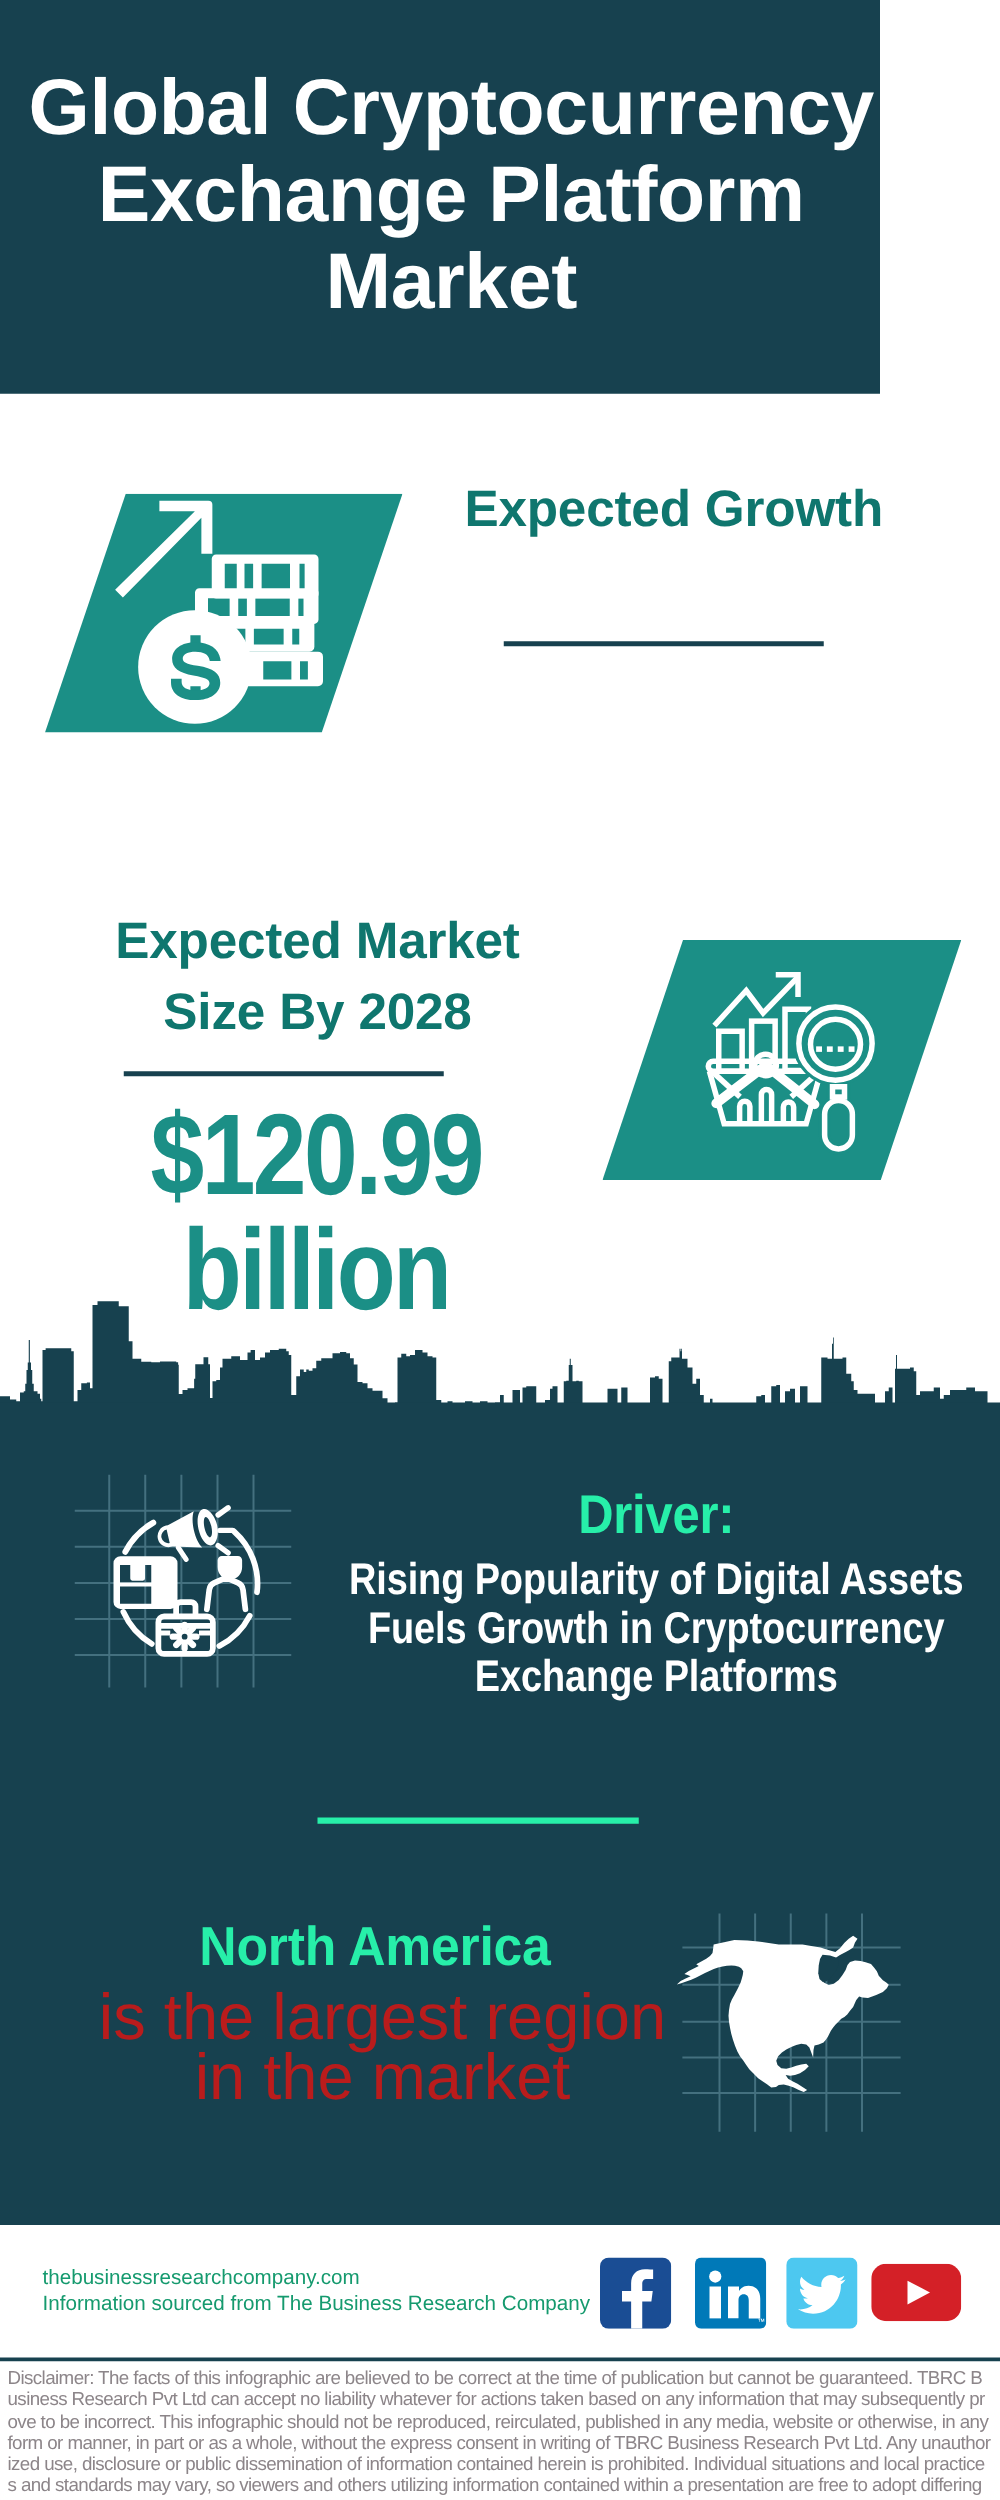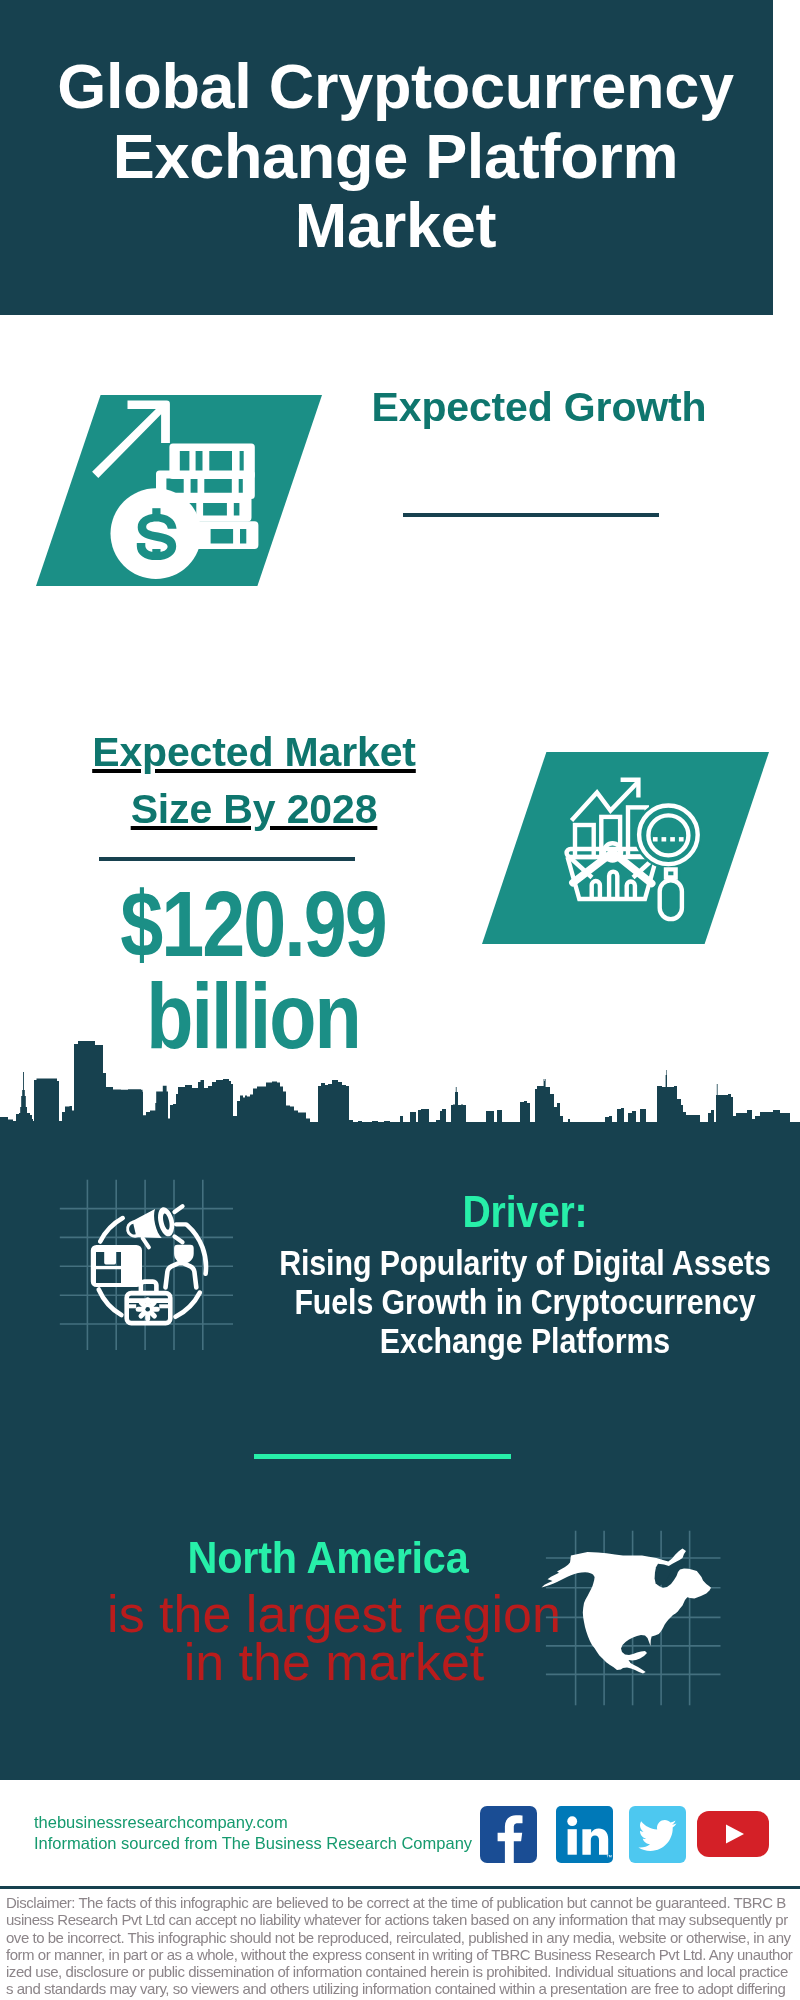--- a/index.html
+++ b/index.html
@@ -2,55 +2,55 @@
 <html><head>
 <meta charset="utf-8">
 <title>Global Cryptocurrency Exchange Platform Market</title>
 <style>
   html,body{margin:0;padding:0;}
   body{width:800px;height:2000px;background:#ffffff;font-family:"Liberation Sans",sans-serif;overflow:hidden;
        -webkit-font-smoothing:antialiased;}
   .page{position:relative;width:800px;height:2000px;overflow:hidden;}
 
   
-  .header{position:absolute;left:0;top:0;width:773px;height:315px;background:#17414f;}
+  .header{position:absolute;left:0;top:0;width:704px;height:315px;background:#17414f;}
   .header h1{margin:0;color:#ffffff;font-weight:bold;font-size:63px;line-height:69.5px;
              text-align:center;padding:52px 0 0 18px;letter-spacing:-0.3px;}
 
   
   .stat{position:absolute;}
   .stat .label{color:#0f766e;font-weight:bold;font-size:41px;line-height:57px;text-align:center;letter-spacing:-0.15px;}
   .stat .rule{position:absolute;height:4px;background:#17414f;}
   .stat .value{position:absolute;color:#1b8f86;font-weight:bold;font-size:92px;line-height:92px;text-align:center;letter-spacing:-2.4px;white-space:nowrap;}
 
   .stat1{left:339px;top:379px;width:400px;}
   .stat1 .rule{left:64px;top:134px;width:256px;}
   .stat1 .value{left:-18px;top:171px;width:400px;}
   
   .tile{position:absolute;}
 
   .tile1{left:36px;top:395px;width:286px;height:191px;}
   .tile-svg{display:block;}
   .tile2{left:482px;top:752px;width:287px;height:192px;}
-  .stat2{left:54px;top:724px;width:400px;text-decoration:underline;}
+  .stat2{left:54px;top:724px;width:400px;}
   .stat2 .rule{left:45px;top:133px;width:256px;}
   .stat2 .value{left:-1px;top:154px;width:400px;}
   .value2{font-size:76px;line-height:84px;letter-spacing:0;transform:scaleX(0.84);transform-origin:50% 0;}
   
   .body-dark{position:absolute;left:0;top:1122px;width:800px;height:658px;background:#17414f;}
   .skyline{position:absolute;left:0;top:1035px;width:800px;height:90px;display:block;}
 
   .driver-icon{position:absolute;left:48px;top:1160px;width:190px;height:190px;display:block;}
   .driver-text{position:absolute;left:145px;top:1190px;width:760px;text-align:center;white-space:nowrap;}
   .driver-heading{color:#27efa9;font-weight:bold;font-size:43.5px;line-height:44px;letter-spacing:-0.2px;
      transform:scaleX(0.90);transform-origin:50% 0;}
   .driver-body{color:#ffffff;font-weight:bold;font-size:35.5px;line-height:38.8px;margin-top:10px;letter-spacing:-0.1px;
      transform:scaleX(0.855);transform-origin:50% 0;}
   .mid-rule{position:absolute;left:254px;top:1454px;width:257px;height:5px;background:#27efa9;}
-  .region-text{position:absolute;left:0px;top:1536px;width:600px;text-align:center;white-space:nowrap;margin-left:28px;}
+  .region-text{position:absolute;left:0px;top:1536px;width:600px;text-align:center;white-space:nowrap;}
   .region-heading{color:#27efa9;font-weight:bold;font-size:44px;line-height:44px;letter-spacing:-0.2px;
      transform:scaleX(0.94);transform-origin:50% 0;}
   .region-body{color:#b91c1c;font-weight:normal;font-size:52px;line-height:48px;margin-top:10px;padding-left:12px;}
   .namap{position:absolute;left:540px;top:1520px;width:190px;height:190px;display:block;}
   .footer-source{position:absolute;left:34px;top:1812px;color:#159a6e;font-size:16.5px;line-height:20.8px;}
   .social{position:absolute;left:480px;top:1806px;}
   .social-btn{position:absolute;display:block;line-height:0;}
   .social-btn svg{display:block;}
   .fb{left:0;top:0;}
   .li{left:76px;top:0;}

